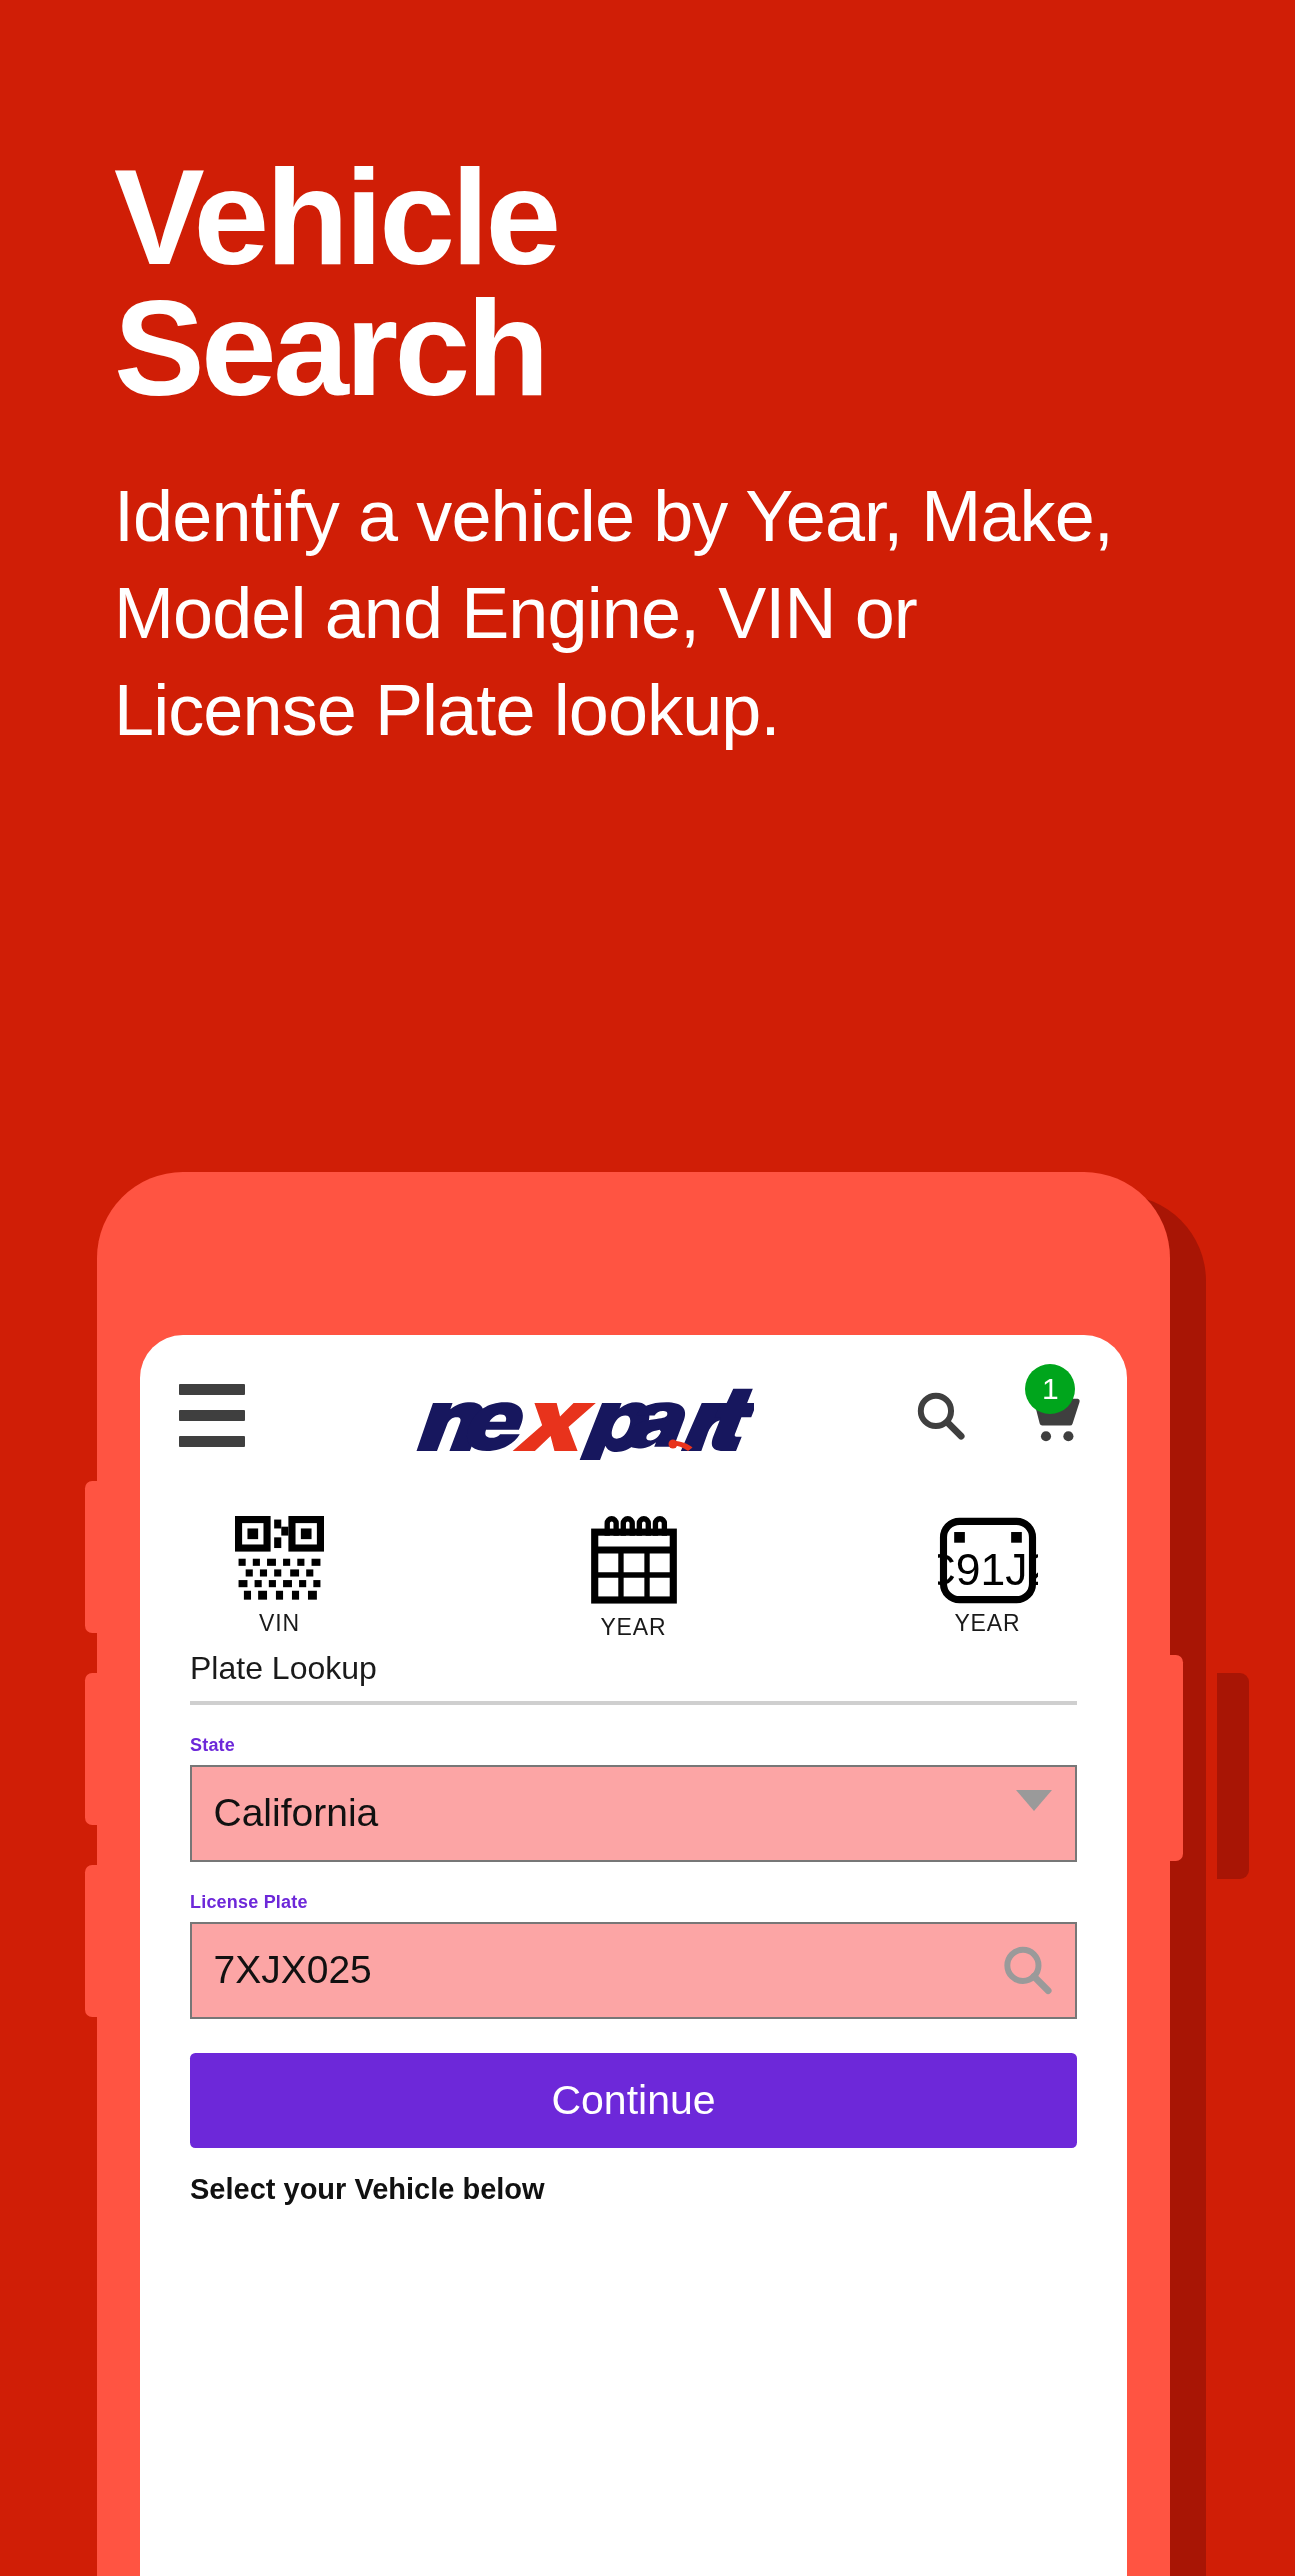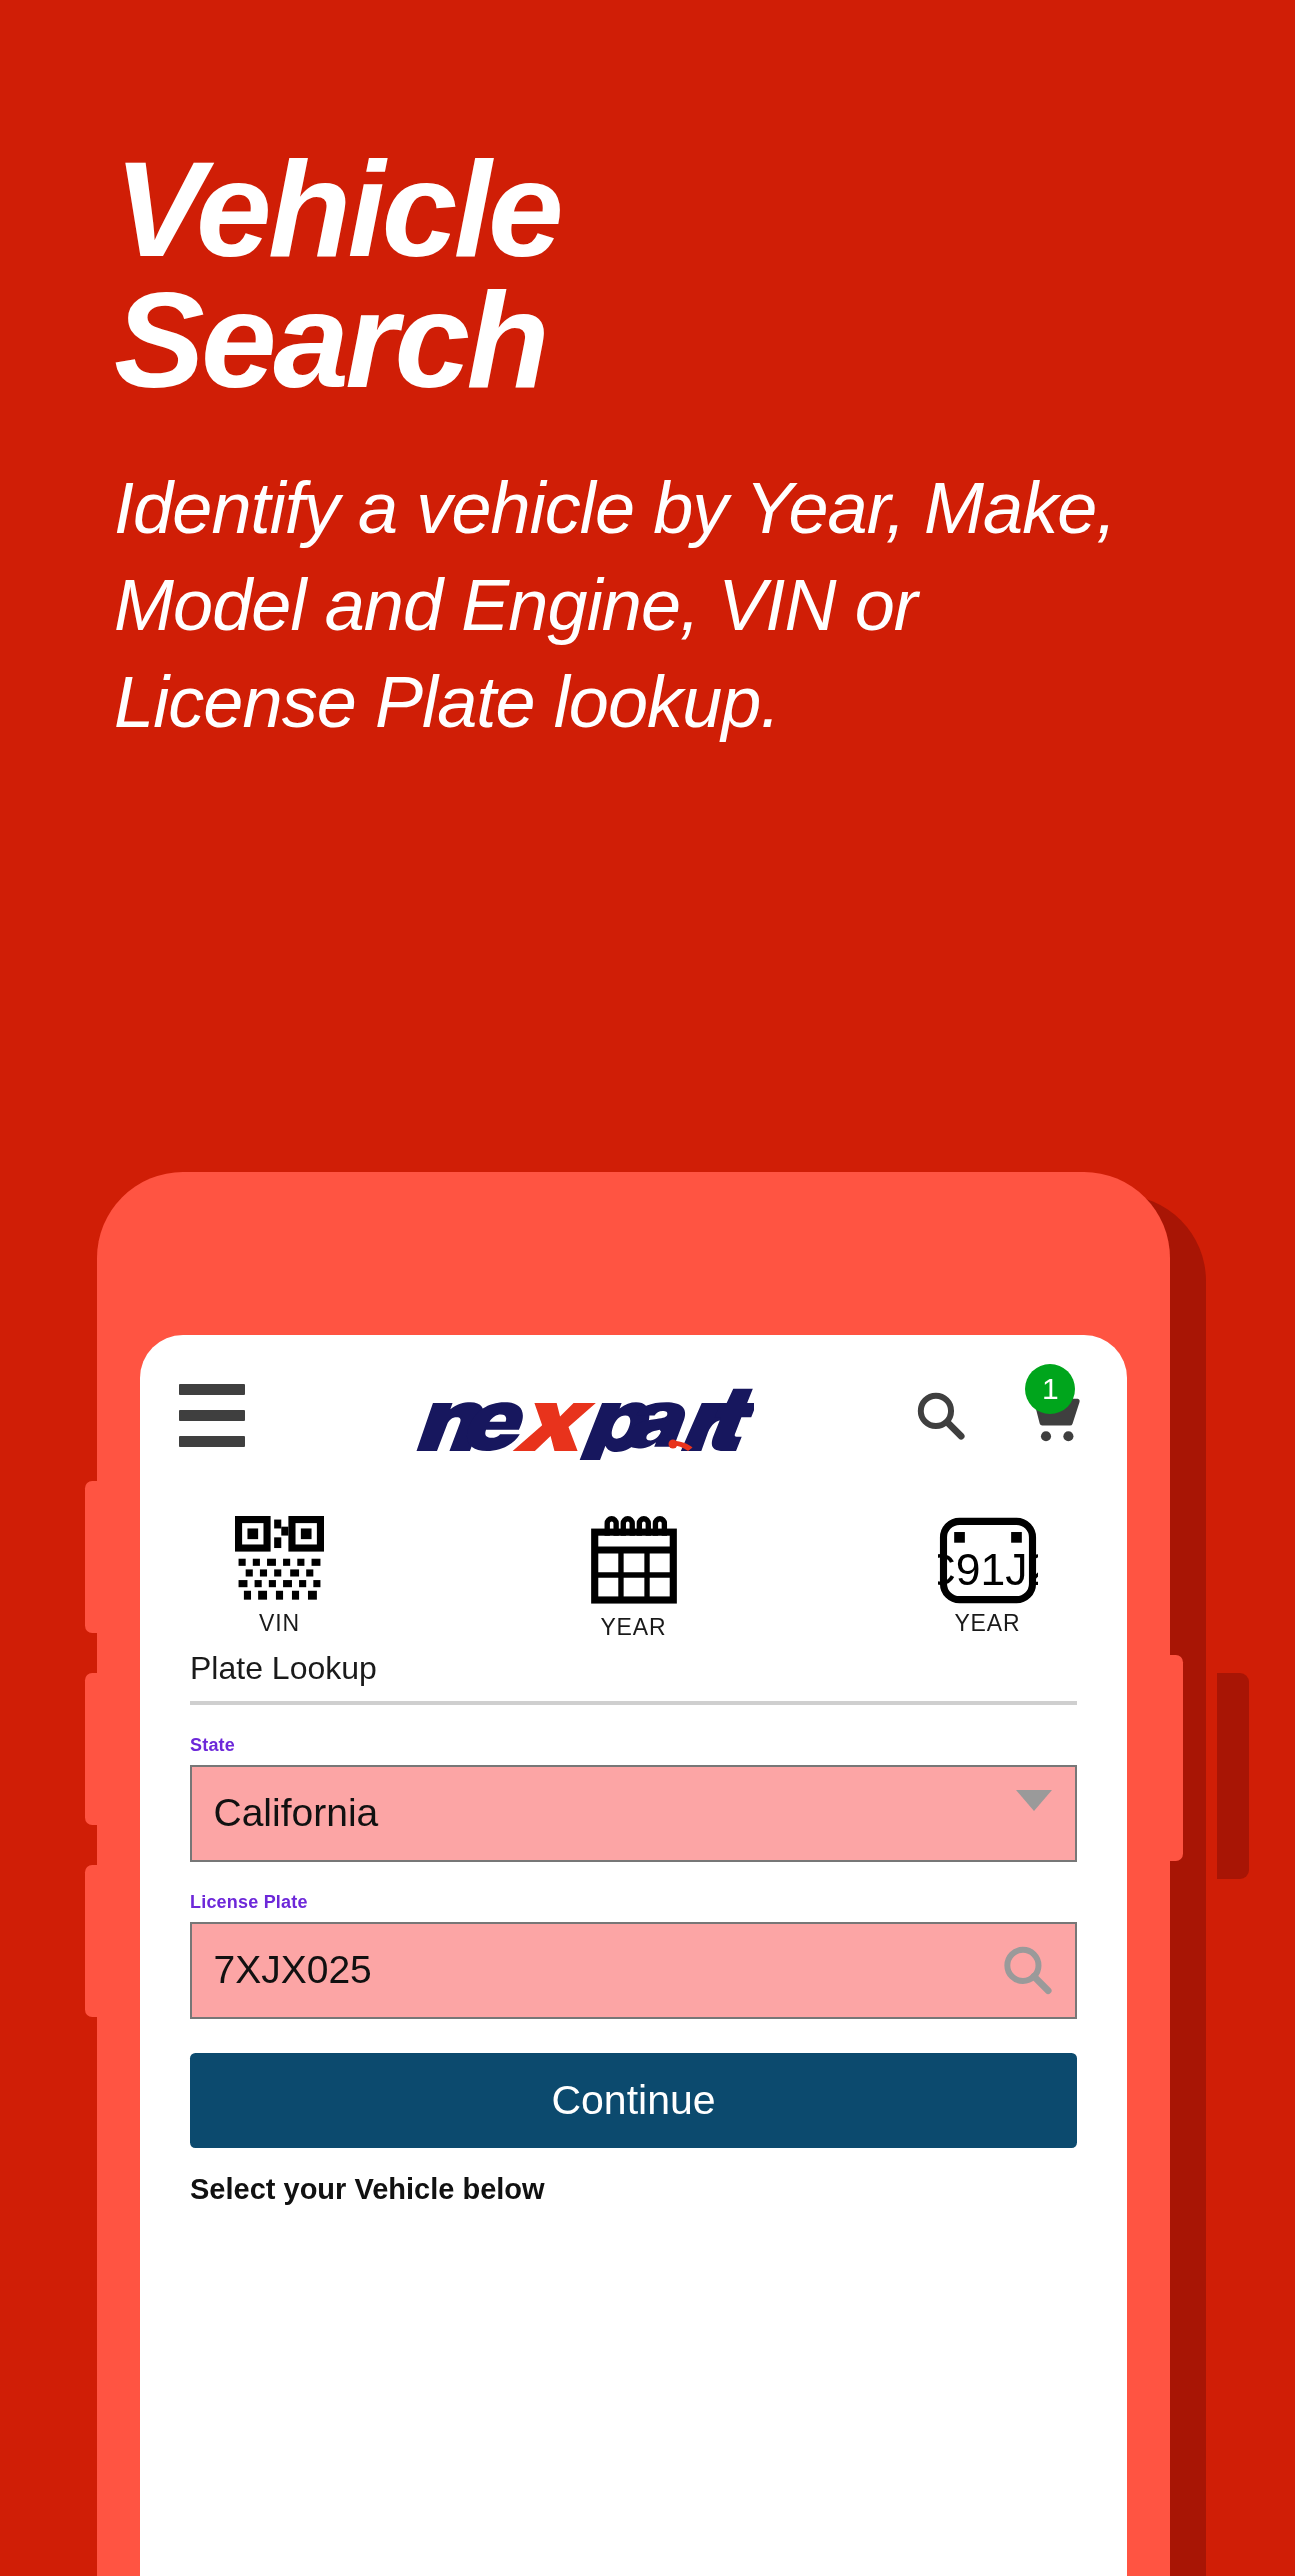--- a/index.html
+++ b/index.html
@@ -5,21 +5,21 @@
   * { margin:0; padding:0; box-sizing:border-box; }
   html,body { width:1295px; height:2576px; }
   body {
     background:#D01E06;
     font-family:"Liberation Sans", sans-serif;
     overflow:hidden;
     position:relative;
   }
 
   
-  .hero { position:absolute; left:114px; top:144px; width:1073px;font-style:italic; }
+  .hero { position:absolute; left:114px; top:152px; width:1073px; }
   .hero h1 {
     font-size:136px;
     line-height:0.96;
     font-weight:bold;
     color:#ffffff;
     letter-spacing:-3.6px;
   }
   .hero p {
     margin-top:55px;
     font-size:72px;
@@ -177,21 +177,21 @@
   .inbox-search {
     position:absolute;
     right:19.7px; top:50%;
     transform:translateY(-50%);
     width:55px; height:55px;
     cursor:pointer;
   }
   .btn-continue {
     width:100%;
     height:95px;
-    background:#0c4a6e;
+    background:#6d28d9;
     border:none;
     color:#fff;
     font-size:41px;
     border-radius:5.4px;
     cursor:pointer;
     font-family:"Liberation Sans", sans-serif;
     margin-top:3.6px;
   }
   .select-hint {
     font-size:29px;

